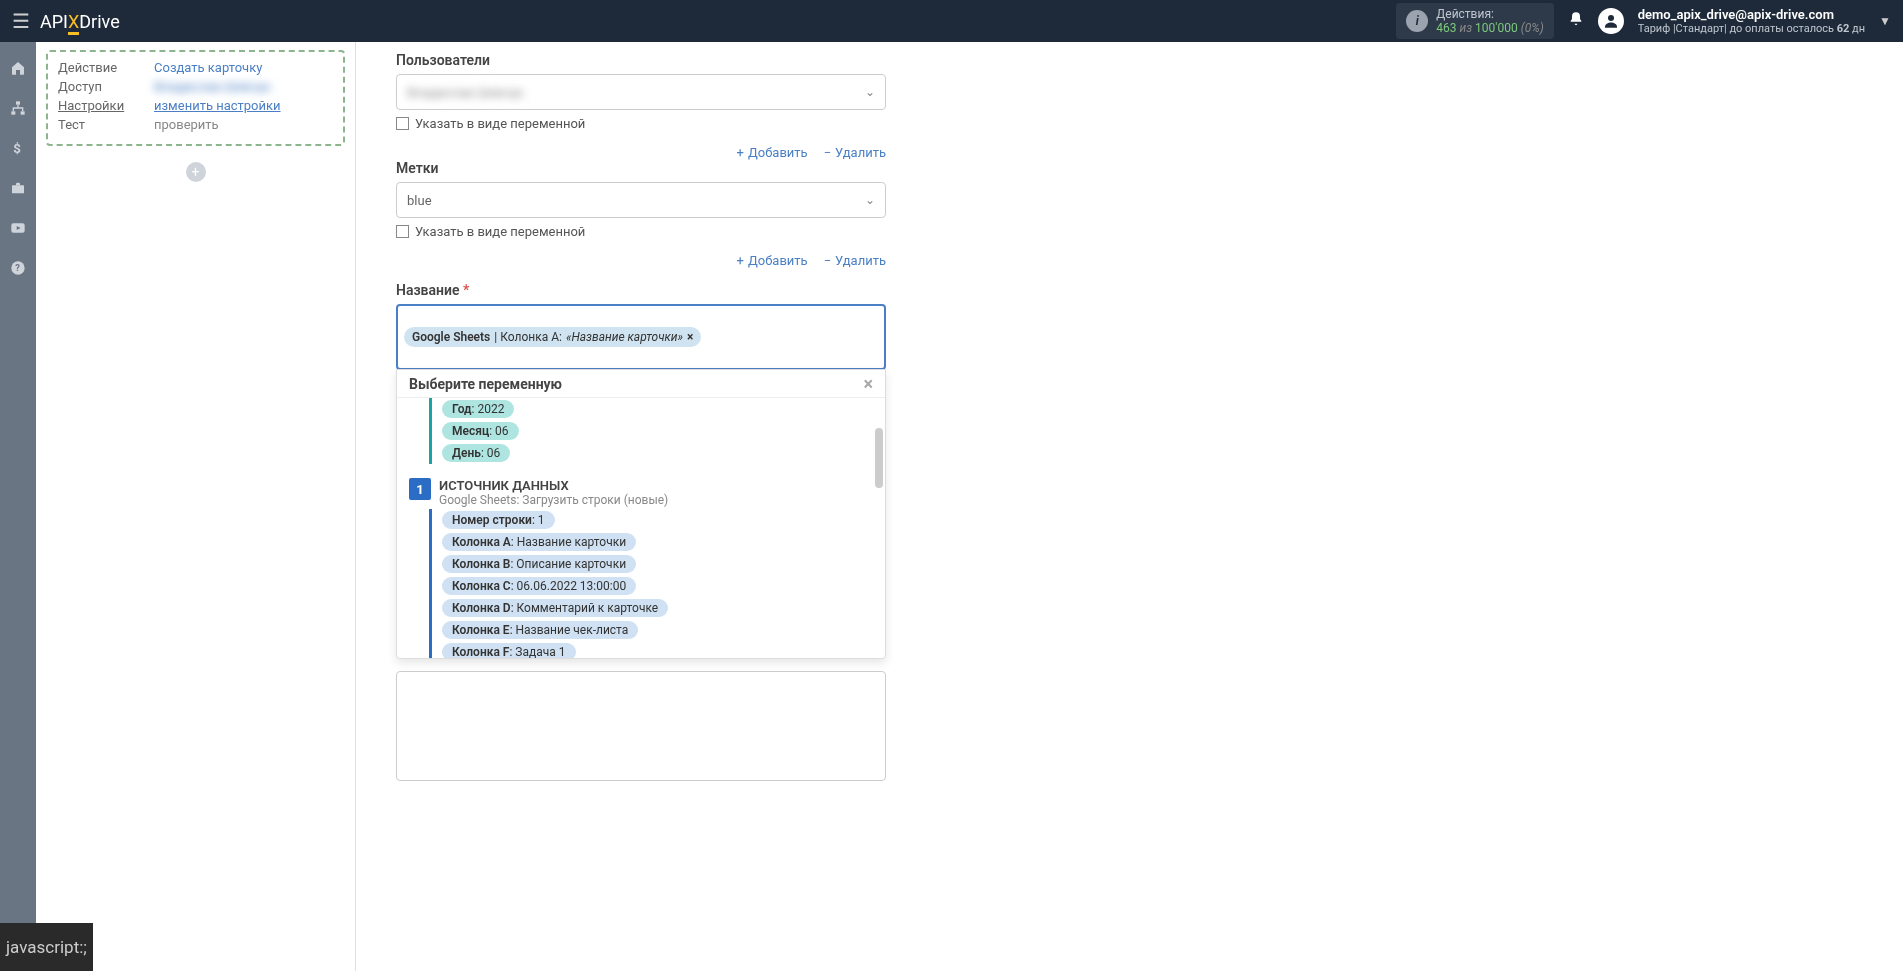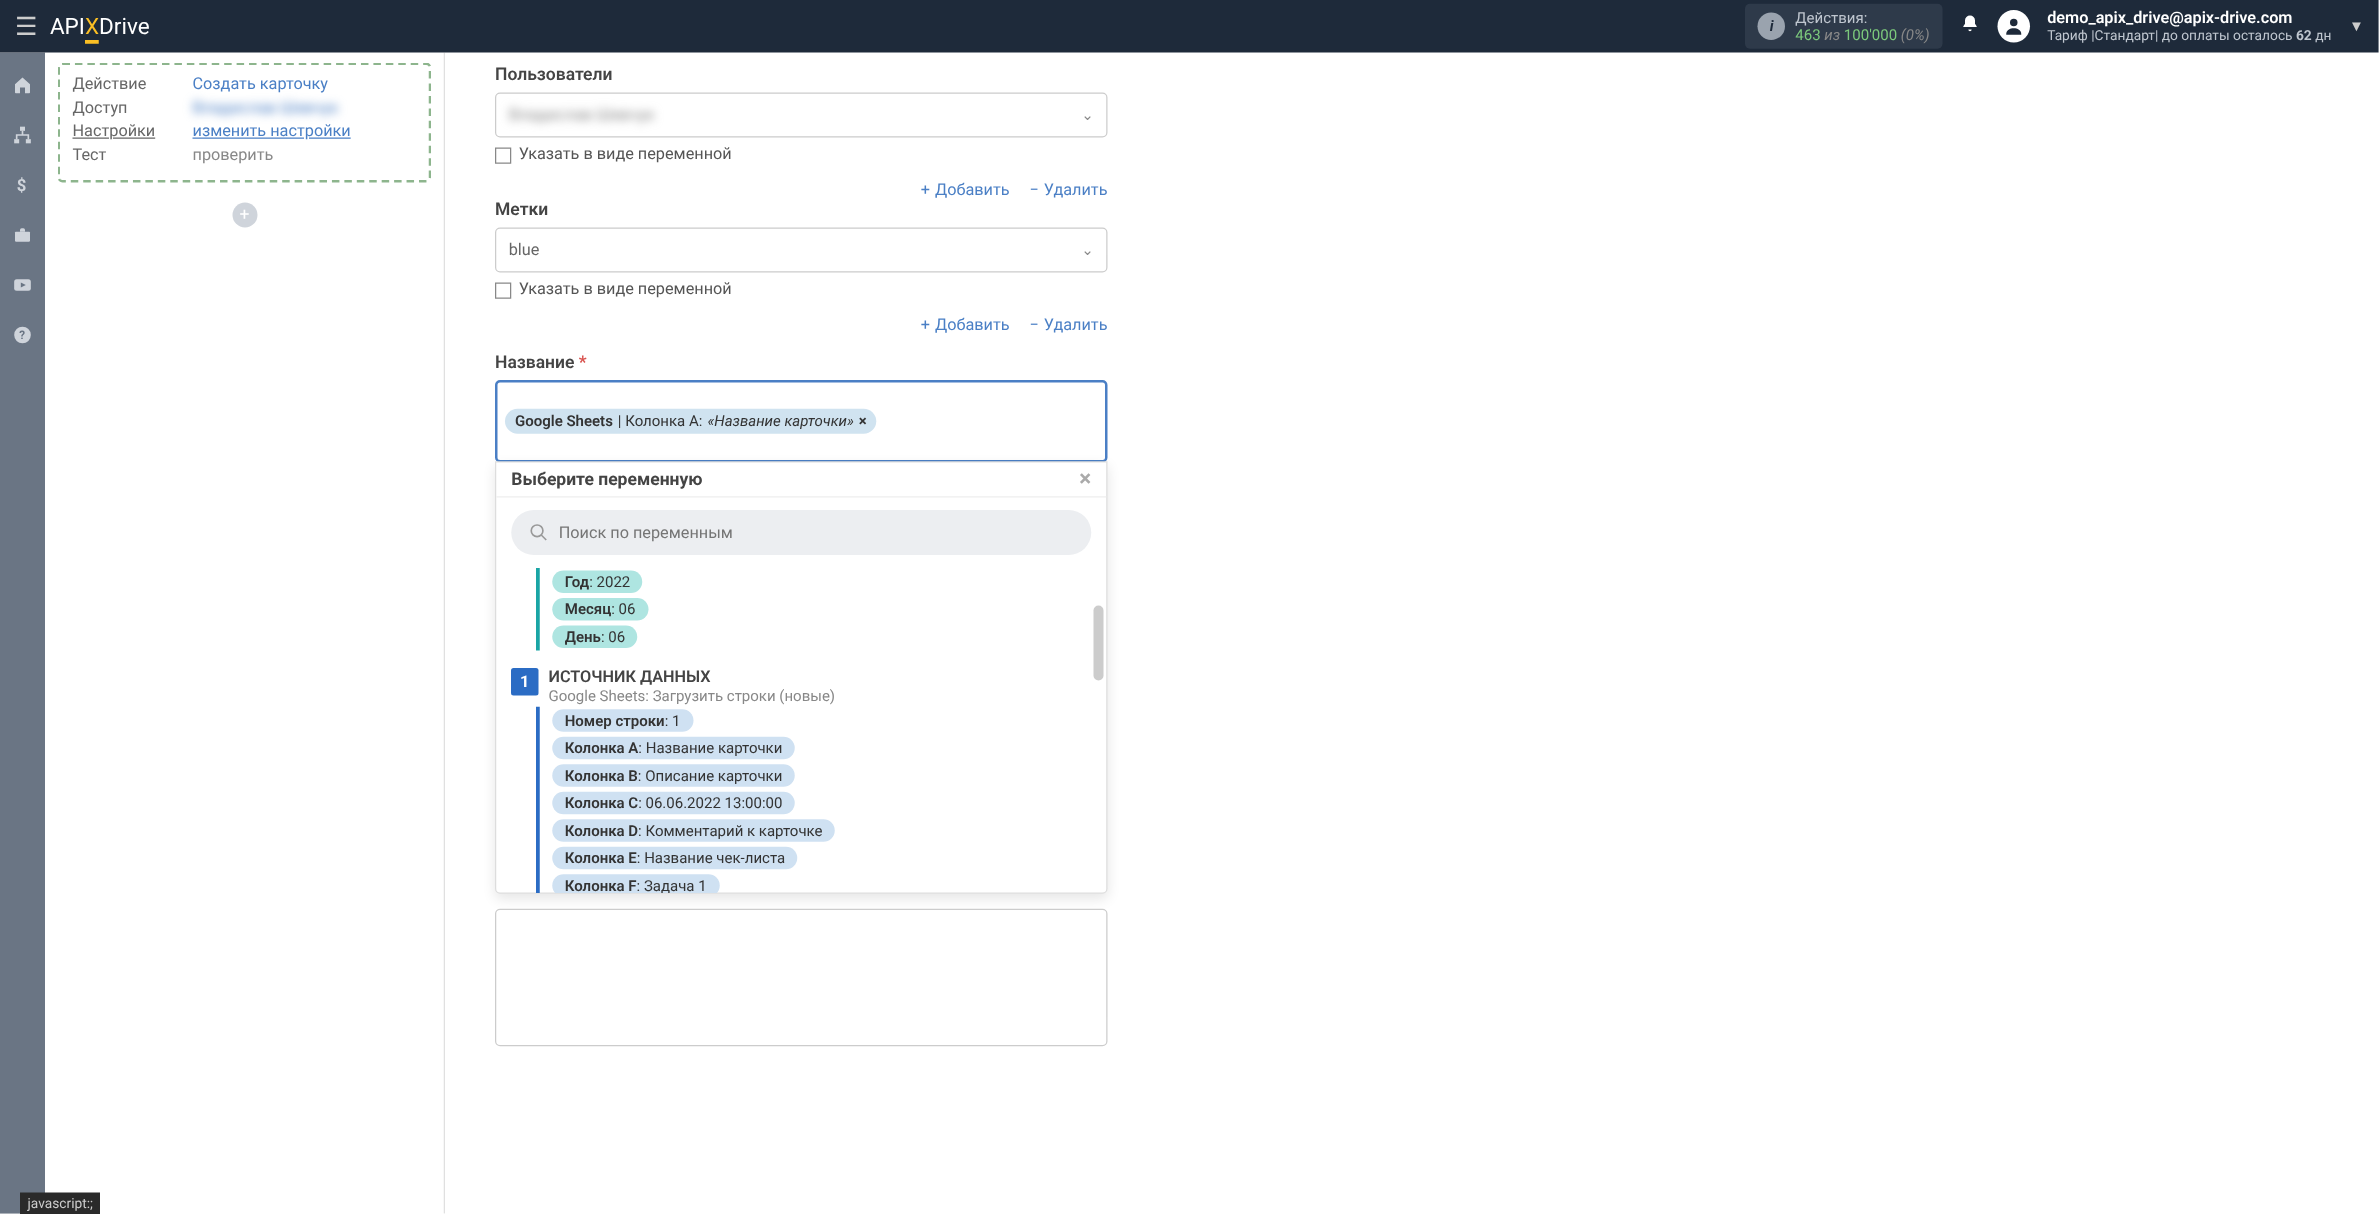--- a/index.html
+++ b/index.html
@@ -42,21 +42,21 @@
 .step-card .label.underline { text-decoration: underline; }
 .add-circle { width: 20px; height: 20px; border-radius: 50%; background: #cfd4db; color: #fff; display: flex; align-items: center; justify-content: center; margin: 16px auto; font-size: 14px; cursor: pointer; }
 
 .content { flex: 1; overflow-y: auto; padding: 10px 40px 40px 40px; position: relative; }
 .field-group { margin-bottom: 14px; max-width: 490px; }
 .field-label { font-size: 14px; font-weight: 600; color: #444; margin-bottom: 6px; }
 .field-label .req { color: #d9534f; }
 .select-box { border: 1px solid #ccc; border-radius: 4px; height: 36px; display: flex; align-items: center; padding: 0 10px; font-size: 13px; color: #666; position: relative; cursor: pointer; }
 .select-box .chev { margin-left: auto; color: #888; font-size: 12px; }
 .select-box.blurred span:first-child { filter: blur(4px); color: #888; }
-.checkbox-row { display: flex; align-items: flex-end; gap: 6px; margin-top: 6px; font-size: 13px; color: #555; }
+.checkbox-row { display: flex; align-items: center; gap: 6px; margin-top: 6px; font-size: 13px; color: #555; }
 .checkbox { width: 13px; height: 13px; border: 1px solid #888; }
 .action-links { display: flex; justify-content: flex-end; gap: 16px; margin-top: 6px; font-size: 13px; max-width: 490px; }
 .action-links a { color: #4a7fc5; display: flex; align-items: center; gap: 4px; cursor: pointer; }
 
 .tag-input { border: 2px solid #4a7fc5; border-radius: 4px; min-height: 36px; padding: 21px 6px; display: flex; flex-wrap: wrap; align-items: center; gap: 4px; max-width: 490px; cursor: text; }
 .tag { background: #d0e3f0; border-radius: 10px; padding: 3px 8px; font-size: 12px; color: #333; display: flex; align-items: center; gap: 4px; }
 .tag .bold { font-weight: 600; }
 .tag .italic { font-style: italic; }
 .tag .close { cursor: pointer; font-weight: 700; }
 
@@ -73,21 +73,21 @@
 .var-chip .bold { font-weight: 600; }
 .var-chip.blue { background: #cfe1f2; }
 .source-header { display: flex; gap: 8px; margin: 10px 0 2px 0; }
 .source-num { background: #2b6cc4; color: #fff; width: 22px; height: 22px; display: flex; align-items: center; justify-content: center; font-weight: 700; font-size: 13px; border-radius: 2px; }
 .source-title { font-weight: 600; font-size: 13px; color: #444; }
 .source-sub { font-size: 12px; color: #888; }
 .scrollbar-fake { position: absolute; right: 2px; top: 30px; width: 8px; height: 60px; background: #ccc; border-radius: 4px; }
 
 .big-textarea { border: 1px solid #ccc; border-radius: 4px; max-width: 490px; height: 110px; margin-top: 12px; }
 
-.status-bar { position: fixed; bottom: 0; left: 16px; background: #2a2a2a; color: #ccc; font-size: 11px; padding: 2px 6px; }
+.status-bar { position: fixed; bottom: 0; left: 0; background: #2a2a2a; color: #ccc; font-size: 17px; padding: 14px 6px; }
 </style>
 </head>
 <body>
 
 <div class="header">
   <div class="hamburger">☰</div>
   <div class="logo">
     <span class="api">API</span>
       <span class="x">X</span>
       <span class="drive">Drive</span>
@@ -243,29 +243,20 @@
               <span> | Колонка A: </span>
               <span class="italic">«Название карточки»</span>
             <span class="close">×</span>
           </div>
         </div>
 
         <div class="dropdown">
           <div class="dropdown-header">
             <span>Выберите переменную</span>
             <span class="close-icon">×</span>
-          </div>
-          <div class="dropdown-search">
-            <div class="search-input">
-              <svg width="16" height="16" viewBox="0 0 24 24" fill="none" stroke="#999" stroke-width="2">
-                  <circle cx="10" cy="10" r="7"></circle>
-                  <line x1="15" y1="15" x2="21" y2="21"></line>
-                </svg>
-              <input type="text" placeholder="Поиск по переменным" style="">
-            </div>
           </div>
           <div class="dropdown-body">
             <div class="scrollbar-fake"></div>
             <div class="var-group">
               <div class="var-chip"><span class="bold">Год</span>: <span>2022</span></div><br>
               <div class="var-chip"><span class="bold">Месяц</span>: <span>06</span></div><br>
               <div class="var-chip"><span class="bold">День</span>: <span>06</span></div>
             </div>
 
             <div class="source-header">

